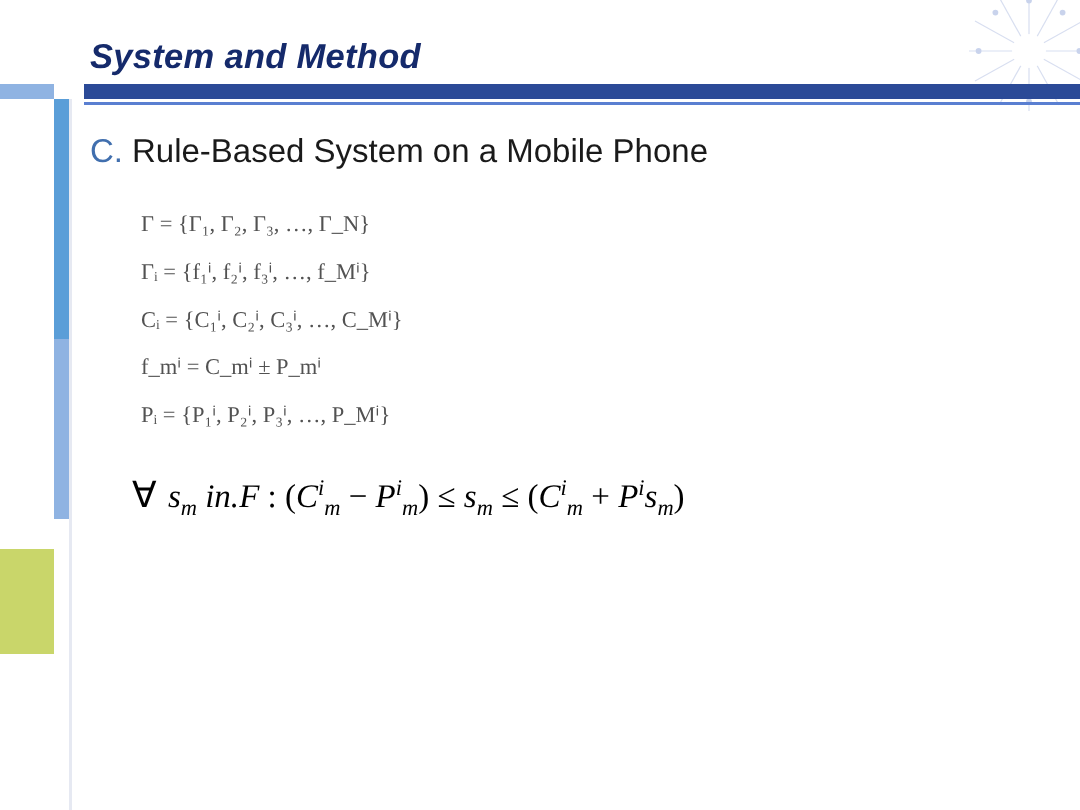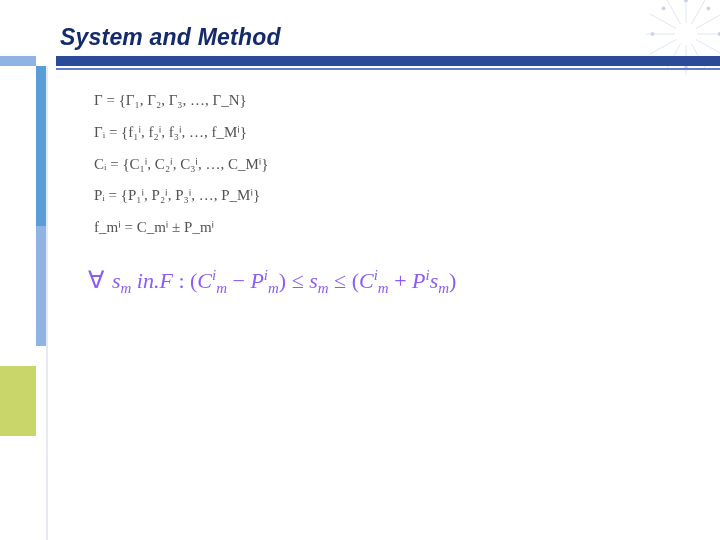--- a/index.html
+++ b/index.html
@@ -109,21 +109,21 @@
     color: #444;
     line-height: 1.65;
   }
   .math-list .row { margin-bottom: 7px; white-space: nowrap; }
   .blur { filter: blur(0.35px); opacity: 0.92; }
 
   .inequality {
     font-family: Georgia, "Times New Roman", serif;
     font-style: italic;
     font-size: 22px;
-    color: #8b5cf6;
+    color: #000000;
     margin-left: 28px;
     margin-top: 26px;
     white-space: nowrap;
   }
   .inequality .rm { font-style: normal; }
   .inequality .sub2 { font-size: 0.68em; vertical-align: sub; font-style: italic; line-height: 0; }
   .inequality .sup2 { font-size: 0.68em; vertical-align: super; font-style: italic; line-height: 0; }
   .forall { font-style: normal; font-size: 24px; margin-right: 2px; }
 </style>
 </head>
@@ -176,27 +176,30 @@
   <div class="leftbars">
     <div class="lv5"></div>
     <div class="lv1"></div>
     <div class="lv2"></div>
     <div class="lv4"></div>
     <div class="lv3"></div>
   </div>
 
   <div class="content">
 
+    <div class="section-head">
+      <span class="lead">C.</span><span>Rule-Based System on a Mobile Phone</span>
+    </div>
 
     <div class="math-list blur">
       <div class="row">Γ = {Γ₁, Γ₂, Γ₃, …, Γ_N}</div>
       <div class="row">Γᵢ = {f₁ⁱ, f₂ⁱ, f₃ⁱ, …, f_Mⁱ}</div>
       <div class="row">Cᵢ = {C₁ⁱ, C₂ⁱ, C₃ⁱ, …, C_Mⁱ}</div>
+      <div class="row">f_mⁱ = C_mⁱ ± P_mⁱ</div>
       <div class="row">Pᵢ = {P₁ⁱ, P₂ⁱ, P₃ⁱ, …, P_Mⁱ}</div>
-      <div class="row">f_mⁱ = C_mⁱ ± P_mⁱ</div>
     </div>
 
     <div class="inequality">
       <span class="forall rm">∀</span>
       <span>s</span><span class="sub2">m</span>
       <span>in.</span><span>F</span><span class="rm"> : </span>
       <span class="rm">(</span><span>C</span><span class="sup2">i</span><span class="sub2">m</span>
       <span class="rm"> − </span>
       <span>P</span><span class="sup2">i</span><span class="sub2">m</span><span class="rm">)</span>
       <span class="rm"> ≤ </span>

